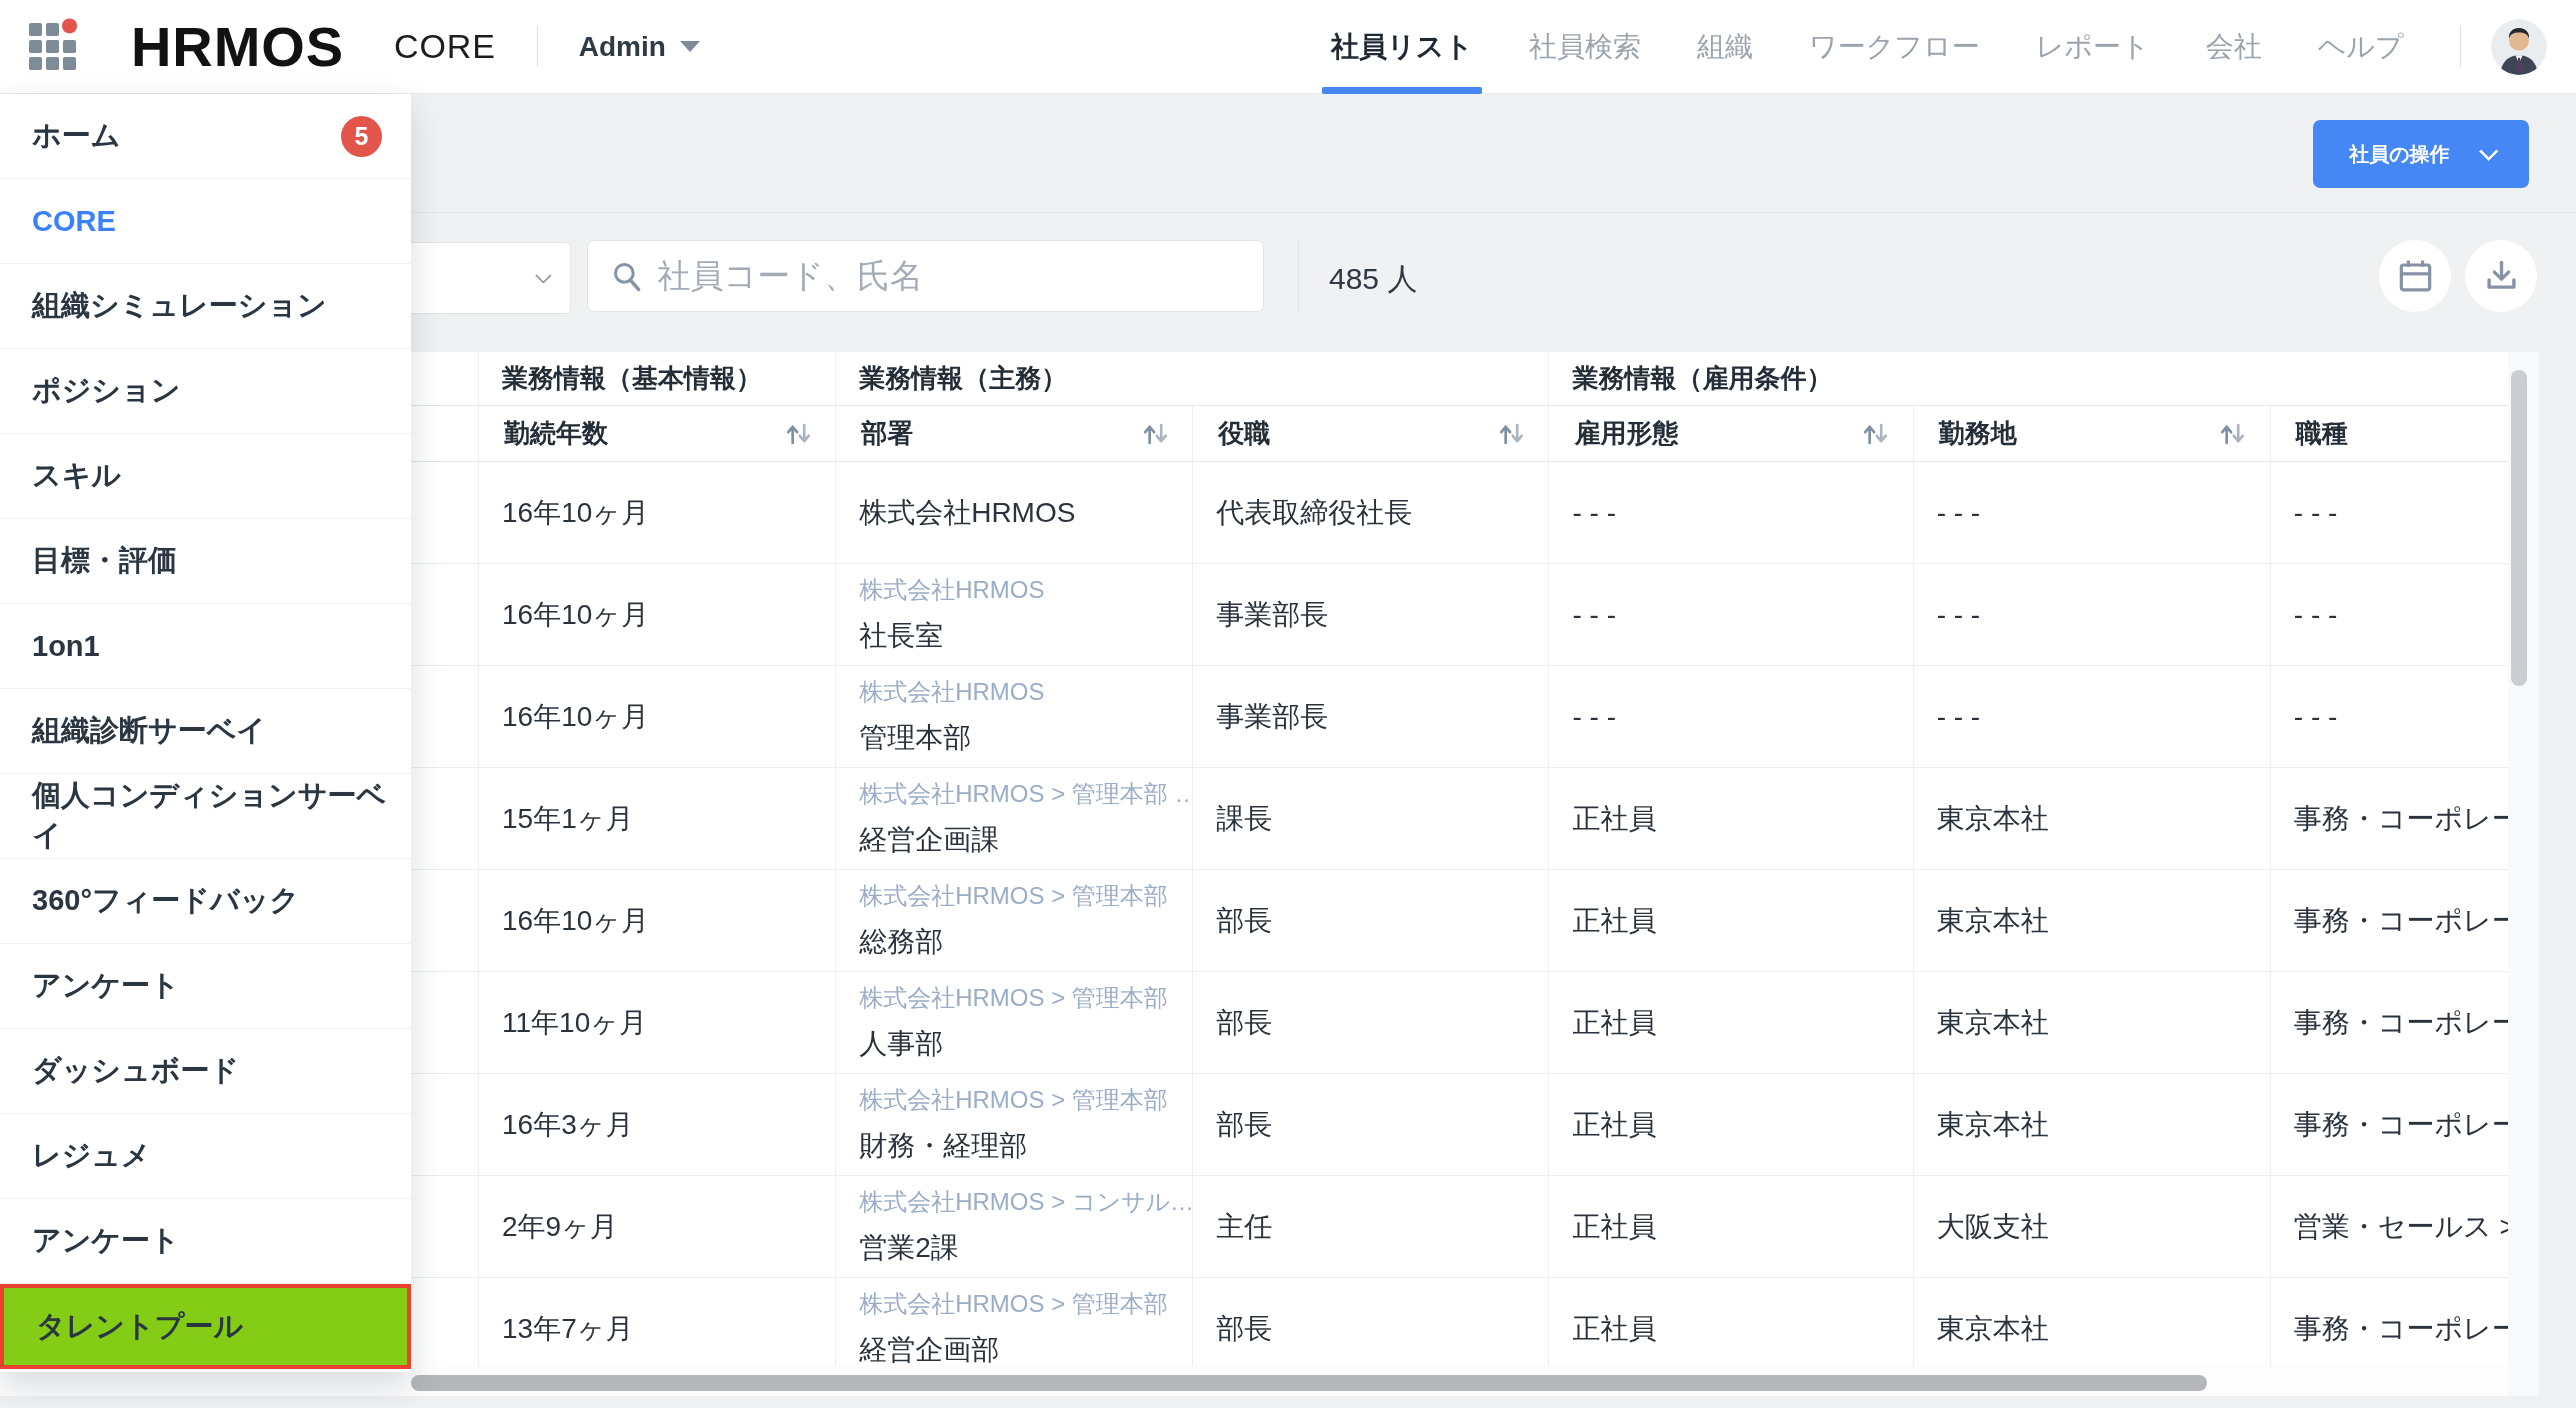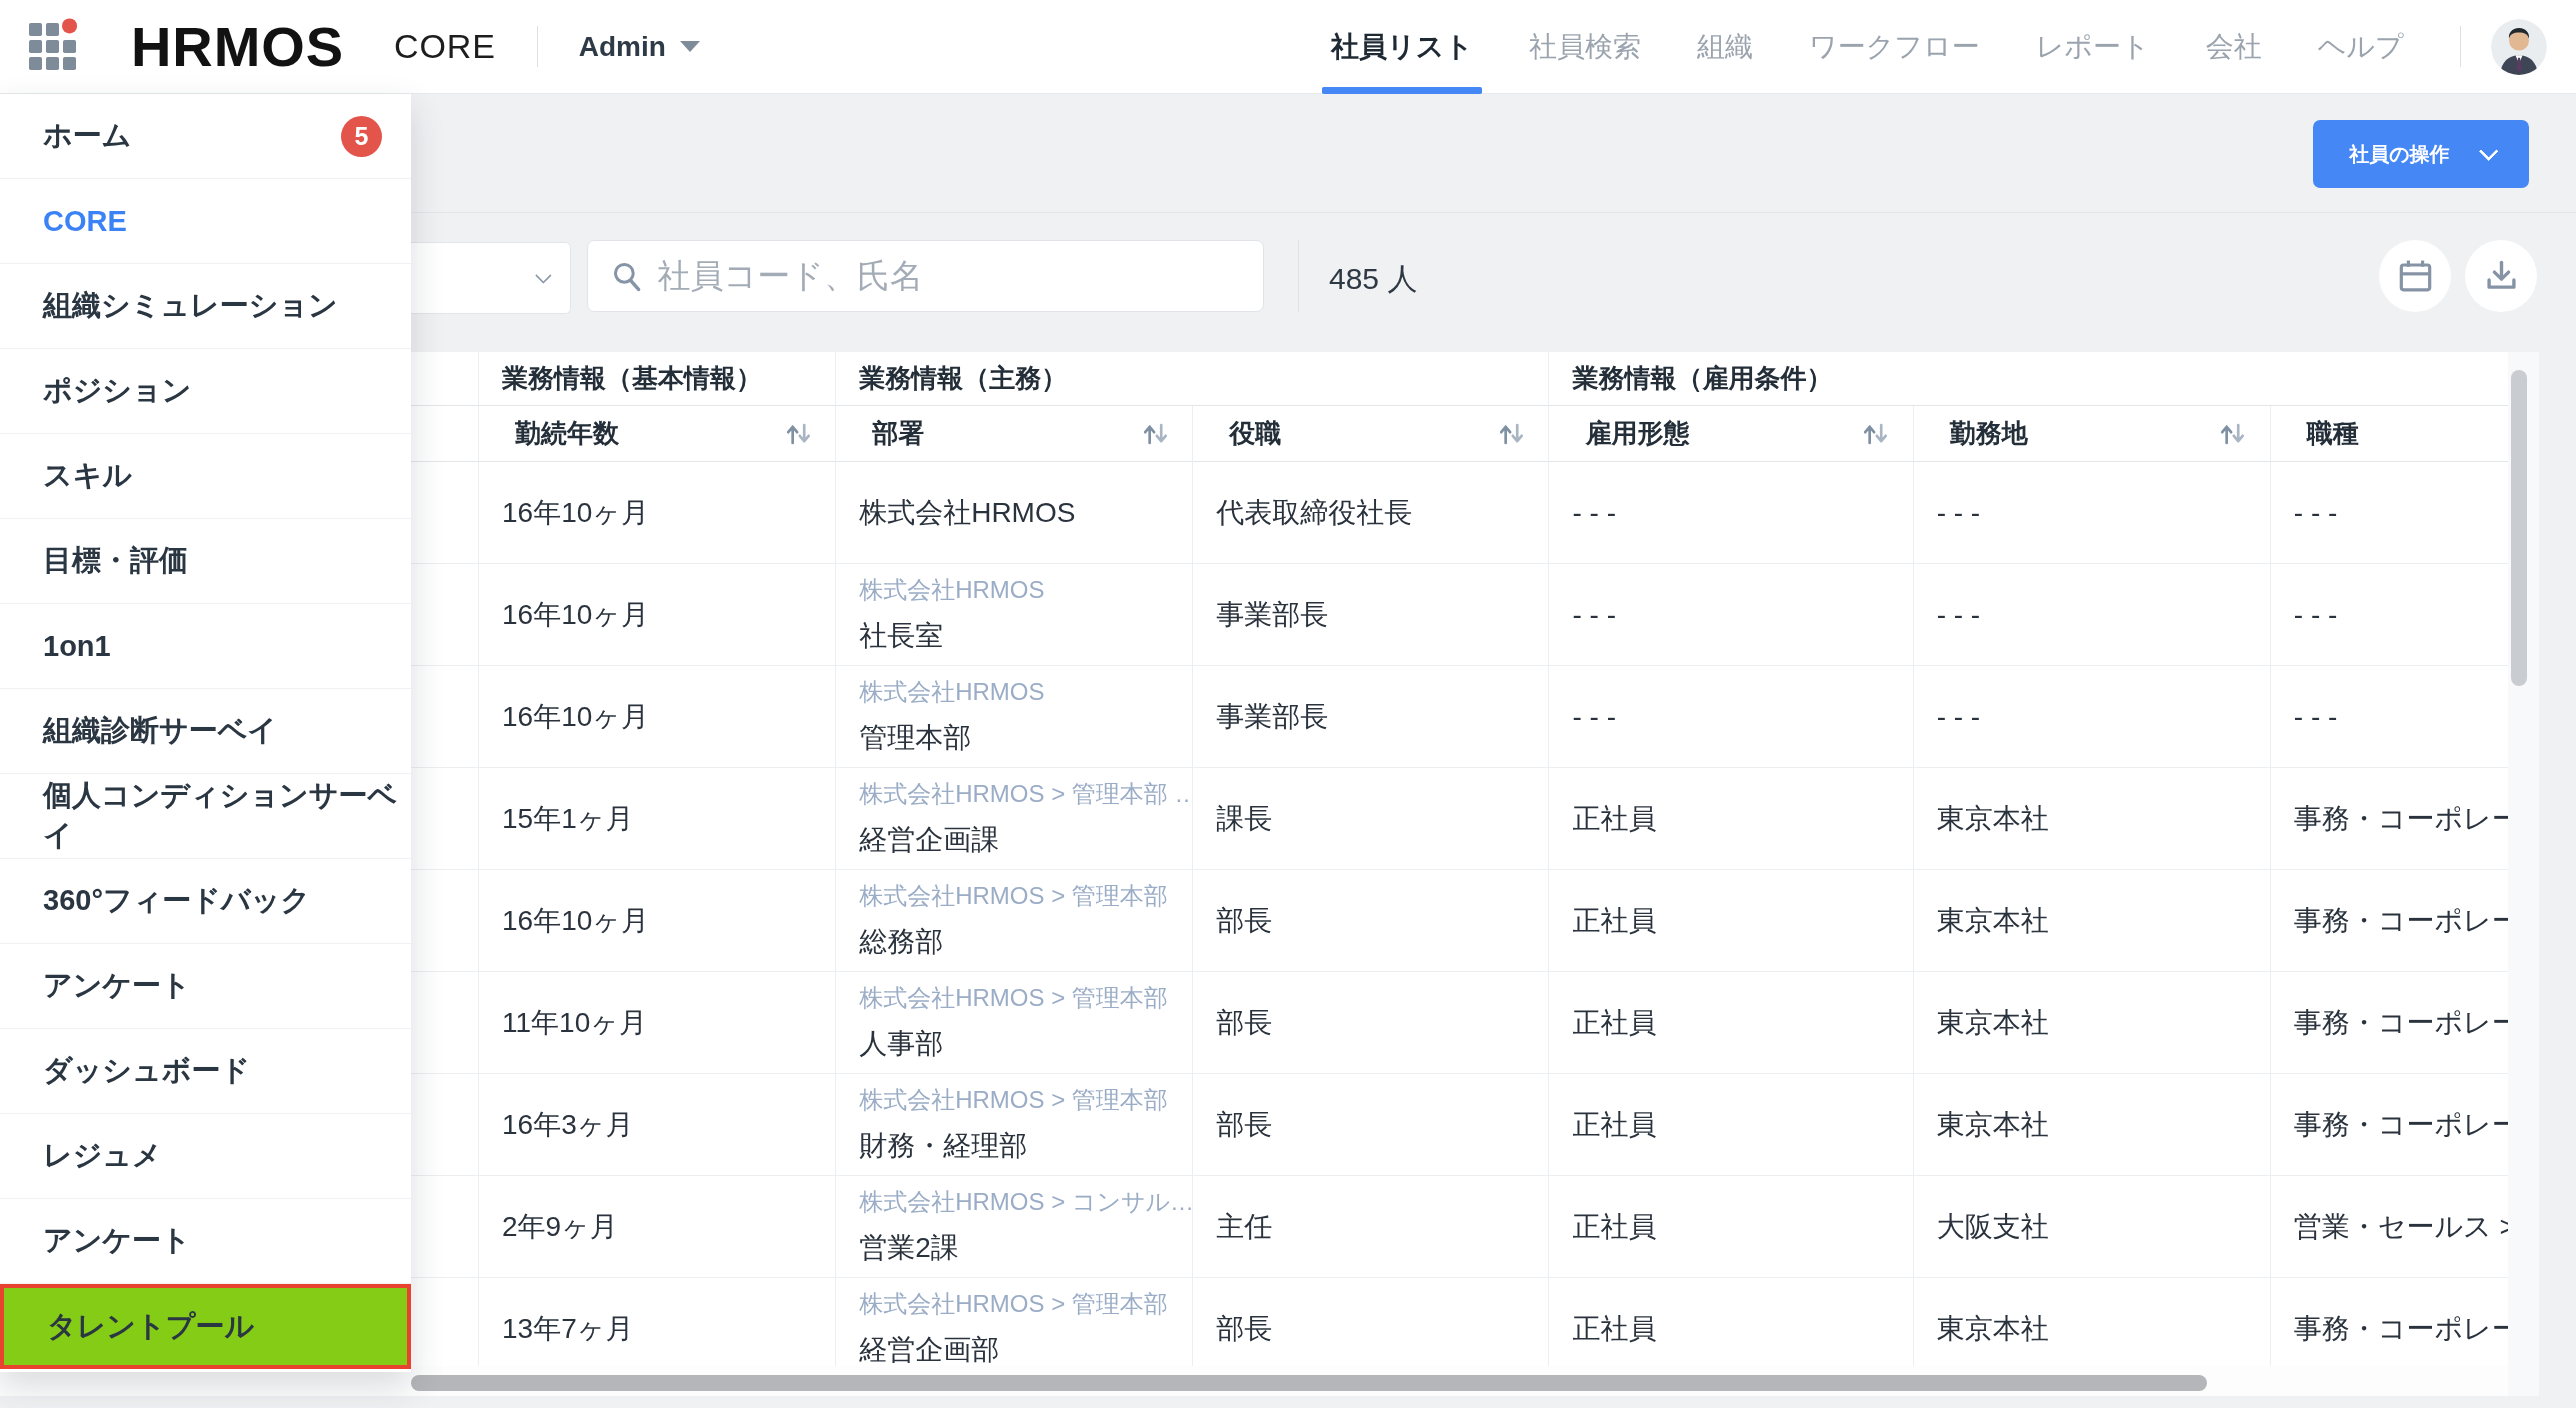--- a/index.html
+++ b/index.html
@@ -74,40 +74,40 @@
   .card-right-strip{position:absolute;left:2508px;top:352px;width:30.5px;height:1044px;background:#F8F9FA;z-index:1;}
   .table-clip{position:absolute;left:0;top:352px;width:2508px;height:1014px;overflow:hidden;background:#fff;z-index:1;}
   .card-gutter{position:absolute;left:0;top:1365px;width:2508px;height:30.5px;background:#FDFDFD;z-index:1;}
   table{border-collapse:separate;border-spacing:0;table-layout:fixed;width:2128px;margin-left:411px;}
   col.c-sliver{width:67px;} col.c-tenure{width:357px;} col.c-dept{width:357px;}
   col.c-role{width:356px;} col.c-emp{width:364px;} col.c-loc{width:357px;} col.c-job{width:269px;}
   th,td{text-align:left;vertical-align:middle;background:#fff;}
   thead th{border-left:1.8px solid var(--border);border-bottom:1.8px solid var(--border-dark);}
   thead tr th:first-child{border-left:none;}
   .th-group{height:54px;font-size:26px;font-weight:700;color:#232E38;padding-left:23px;}
-  .th-col{height:56px;font-size:26px;font-weight:700;color:#232E38;padding-left:36px;}
+  .th-col{height:56px;font-size:26px;font-weight:700;color:#232E38;padding-left:25px;}
   .th-inner{display:flex;align-items:center;justify-content:space-between;padding-right:21.5px;}
   tbody td{height:102px;border-left:1.8px solid var(--border);border-bottom:1.8px solid var(--border);
            font-size:28px;color:#2A333D;padding-left:23px;}
   tbody td:first-child{border-left:none;padding-left:0;}
   .dept{display:flex;flex-direction:column;gap:10.8px;}
   .dept-link{font-size:24px;color:var(--link);text-decoration:none;white-space:nowrap;overflow:hidden;}
   .dept-name{font-size:28px;color:#2A333D;}
   .cell-text{white-space:nowrap;}
 
   
   .hscroll-thumb{position:absolute;left:411px;top:1375px;width:1796px;height:16px;border-radius:8px;
                  background:#B4B6B9;z-index:5;}
   .vscroll-thumb{position:absolute;left:2511px;top:370px;width:16px;height:316px;border-radius:8px;
                  background:#C9CCD0;z-index:5;}
 
   
   .menu{position:absolute;left:0;top:94px;width:411px;height:1278px;background:#fff;z-index:40;
         box-shadow:0 14.4px 32px rgba(31,45,61,.16);}
-  .menu-item{height:85px;display:flex;align-items:center;padding-left:43px;border-bottom:1.8px solid #F0F1F3;
+  .menu-item{height:85px;display:flex;align-items:center;padding-left:32px;border-bottom:1.8px solid #F0F1F3;
              font-size:29px;font-weight:700;color:#2A3642;cursor:pointer;background:#fff;gap:9px;}
   .menu-item.accent{color:#3B82F6;}
   .menu-item.highlighted{background:#84cc16;border:4.5px solid var(--outline-red);}
   .badge{margin-left:auto;margin-right:29px;min-width:41px;height:41px;border-radius:50%;
          background:var(--badge-red);color:#fff;font-size:25px;font-weight:700;
          display:flex;align-items:center;justify-content:center;}
 </style>
 </head>
 <body>
 

